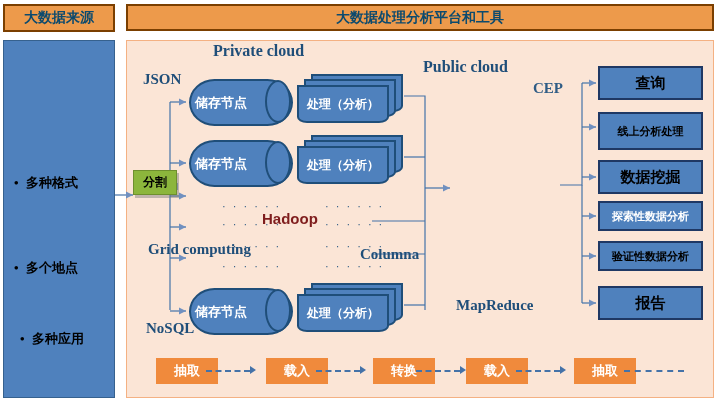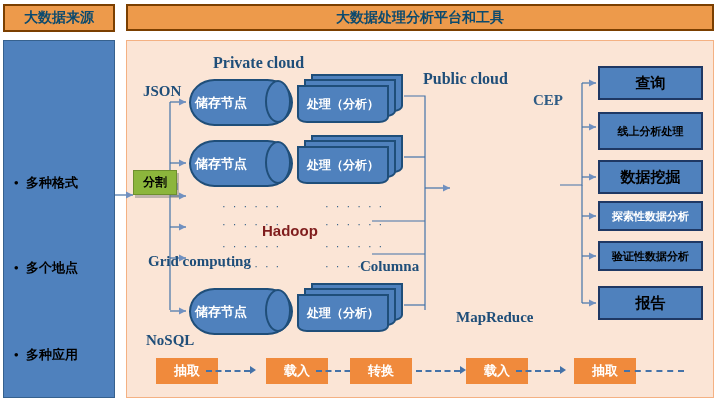--- a/index.html
+++ b/index.html
@@ -20,30 +20,30 @@
     position:absolute;left:3px;top:40px;width:112px;height:358px;
     background:#4F81BD;border:1px solid #36618E;box-sizing:border-box;
   }
   .src-item{
     position:absolute;left:10px;width:96px;color:#000;font-weight:bold;
     font-family:"Liberation Serif",serif;font-size:13px;white-space:nowrap;
   }
   .src-item .bul{display:inline-block;width:12px;}
   #src-i0{top:133px;}
   #src-i1{top:218px;}
-  #src-i2{top:305px;}
+  #src-i2{top:289px;margin-left:6px;}
 
   
   #plat-panel{
     position:absolute;left:126px;top:40px;width:588px;height:358px;
     background:#FBE5D6;border:1px solid #F4B183;box-sizing:border-box;
   }
 
   
-  .lbl{position:absolute;white-space:nowrap;font-weight:bold;margin-top:12px;}
+  .lbl{position:absolute;white-space:nowrap;font-weight:bold;}
   .lbl.serif{font-family:"Liberation Serif",serif;color:#1F4E79;}
   .lbl.sans{font-family:"Liberation Sans",sans-serif;color:#7f1d1d;}
   #lbl-private{left:213px;top:42px;font-size:16px;}
   #lbl-public{left:423px;top:58px;font-size:16px;}
   #lbl-json{left:143px;top:71px;font-size:15px;}
   #lbl-cep{left:533px;top:80px;font-size:15px;color:#2F5C85;}
   #lbl-hadoop{left:262px;top:210px;font-size:15px;}
   #lbl-columna{left:360px;top:246px;font-size:15px;}
   #lbl-grid{left:148px;top:241px;font-size:15px;}
   #lbl-nosql{left:146px;top:320px;font-size:15px;}
@@ -267,21 +267,21 @@
   <div class="outbox" id="out5">报告</div>
 
   <div class="etl" style="left:140px;">抽取</div>
   <div class="etl-dash" style="left:206px;width:44px;"></div>
   <div class="etl-arrow" style="left:250px;"></div>
 
   <div class="etl" style="left:250px;">载入</div>
   <div class="etl-dash" style="left:316px;width:44px;"></div>
   <div class="etl-arrow" style="left:360px;"></div>
 
-  <div class="etl" style="left:334px;">转换</div>
+  <div class="etl" style="left:357px;">转换</div>
   <div class="etl-dash" style="left:416px;width:44px;"></div>
   <div class="etl-arrow" style="left:460px;"></div>
 
   <div class="etl" style="left:450px;">载入</div>
   <div class="etl-dash" style="left:516px;width:44px;"></div>
   <div class="etl-arrow" style="left:560px;"></div>
 
   <div class="etl" style="left:558px;">抽取</div>
   <div class="etl-dash" style="left:624px;width:60px;"></div>
 

